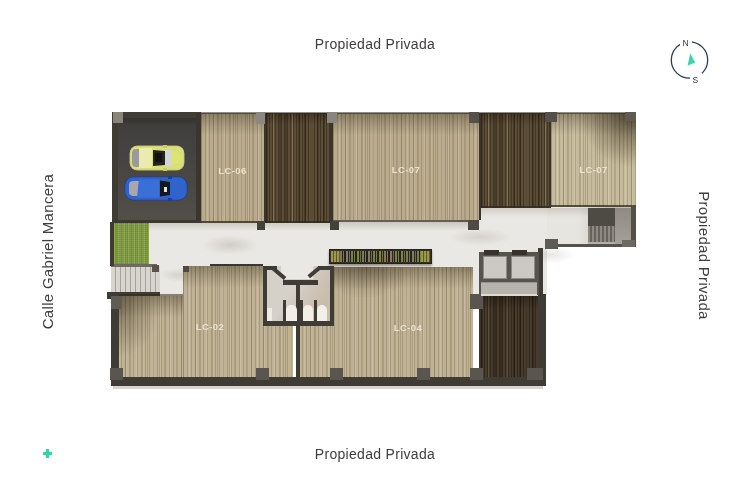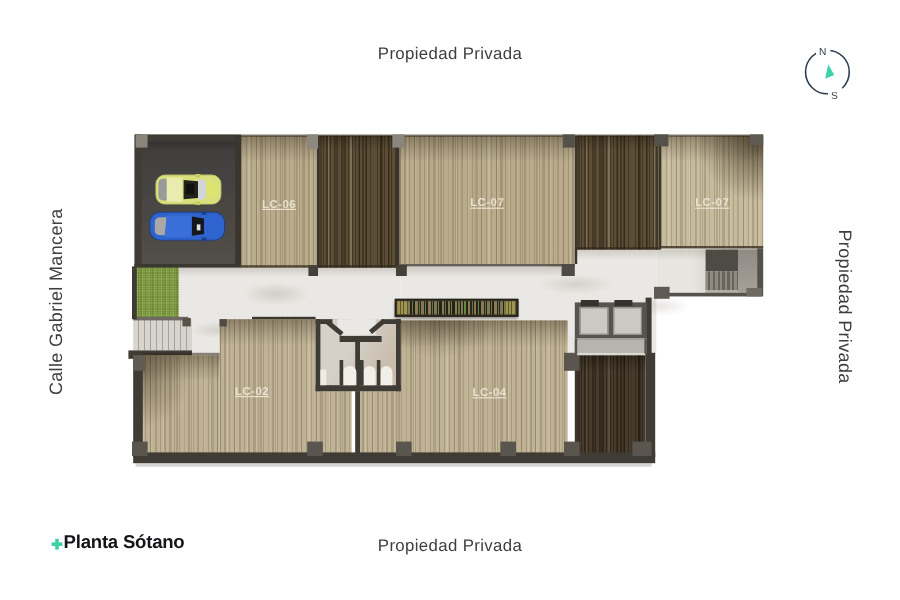--- a/index.html
+++ b/index.html
@@ -13,40 +13,39 @@
   .woodD{background-color:#5b4d36;background-image:
     linear-gradient(180deg, rgba(20,12,4,.30), rgba(0,0,0,0) 12px),
     repeating-linear-gradient(90deg, rgba(25,16,6,.38) 0 1px, rgba(0,0,0,0) 1px 3px),
     repeating-linear-gradient(90deg, rgba(30,20,8,.32) 0 2px, rgba(0,0,0,0) 2px 7px, rgba(225,205,165,.28) 7px 8px, rgba(0,0,0,0) 8px 13px, rgba(25,15,5,.28) 13px 15px, rgba(0,0,0,0) 15px 19px);}
   .woodDD{background-color:#473b2c;background-image:
     linear-gradient(180deg, rgba(15,10,4,.35), rgba(0,0,0,0) 14px),
     repeating-linear-gradient(90deg, rgba(18,12,5,.40) 0 1px, rgba(0,0,0,0) 1px 3px),
     repeating-linear-gradient(90deg, rgba(22,14,5,.34) 0 2px, rgba(0,0,0,0) 2px 7px, rgba(215,195,160,.14) 7px 8px, rgba(0,0,0,0) 8px 13px, rgba(18,11,4,.30) 13px 15px, rgba(0,0,0,0) 15px 19px);}
   .conc{background-color:#eae8e4;}
   .wall{background-color:#3f3b35;}
-  .roomlabel{color:rgba(242,235,220,.85);font-size:9.5px;font-weight:bold;letter-spacing:.4px;text-decoration:underline;}
+  .roomlabel{color:rgba(242,235,220,.85);font-size:9.5px;font-weight:bold;letter-spacing:.4px;}
   .sign{color:#3f3e3c;font-size:15px;letter-spacing:.3px;}
 </style>
 </head>
 <body>
 <div id="stage">
 
   <div class="abs sign" style="left:0;top:36px;width:750px;text-align:center;font-size:14px;">Propiedad Privada</div>
 
   <div class="abs sign" style="left:0;top:446px;width:750px;text-align:center;font-size:14px;">Propiedad Privada</div>
 
   <div class="abs sign" style="left:-53px;top:243px;width:200px;text-align:center;font-size:15px;transform:rotate(-90deg);">Calle Gabriel Mancera</div>
 
   <div class="abs sign" style="left:604px;top:247px;width:200px;text-align:center;font-size:15px;transform:rotate(90deg);">Propiedad Privada</div>
 
   <div class="abs" style="left:43px;top:449px;width:9px;height:9px;">
     <span class="abs" style="left:3px;top:0;width:3px;height:9px;background:#3ecfa6;"></span>
     <span class="abs" style="left:0;top:3px;width:9px;height:3px;background:#3ecfa6;"></span>
   </div>
-  <div class="abs" style="left:53px;top:444px;font-size:15.5px;font-weight:bold;color:#15151a;letter-spacing:-0.2px;">Planta Sótano</div>
 
   <svg class="abs" style="left:663px;top:33px;" width="54" height="54" viewBox="0 0 54 54">
     <circle cx="26.5" cy="27" r="18.2" fill="none" stroke="#2e3d4e" stroke-width="1.3"></circle>
     <rect x="17" y="3" width="12" height="11" fill="#ffffff"></rect>
     <rect x="27" y="40" width="12" height="12" fill="#ffffff"></rect>
     <text x="19.5" y="12.5" font-size="8.5" fill="#2e3d4e" font-family="Liberation Sans">N</text>
     <text x="29.5" y="49.5" font-size="8.5" fill="#2e3d4e" font-family="Liberation Sans">S</text>
     <polygon points="24.6,32.6 27.2,20.5 32.2,29.5" fill="#3ed2a8"></polygon>
   </svg>
 

